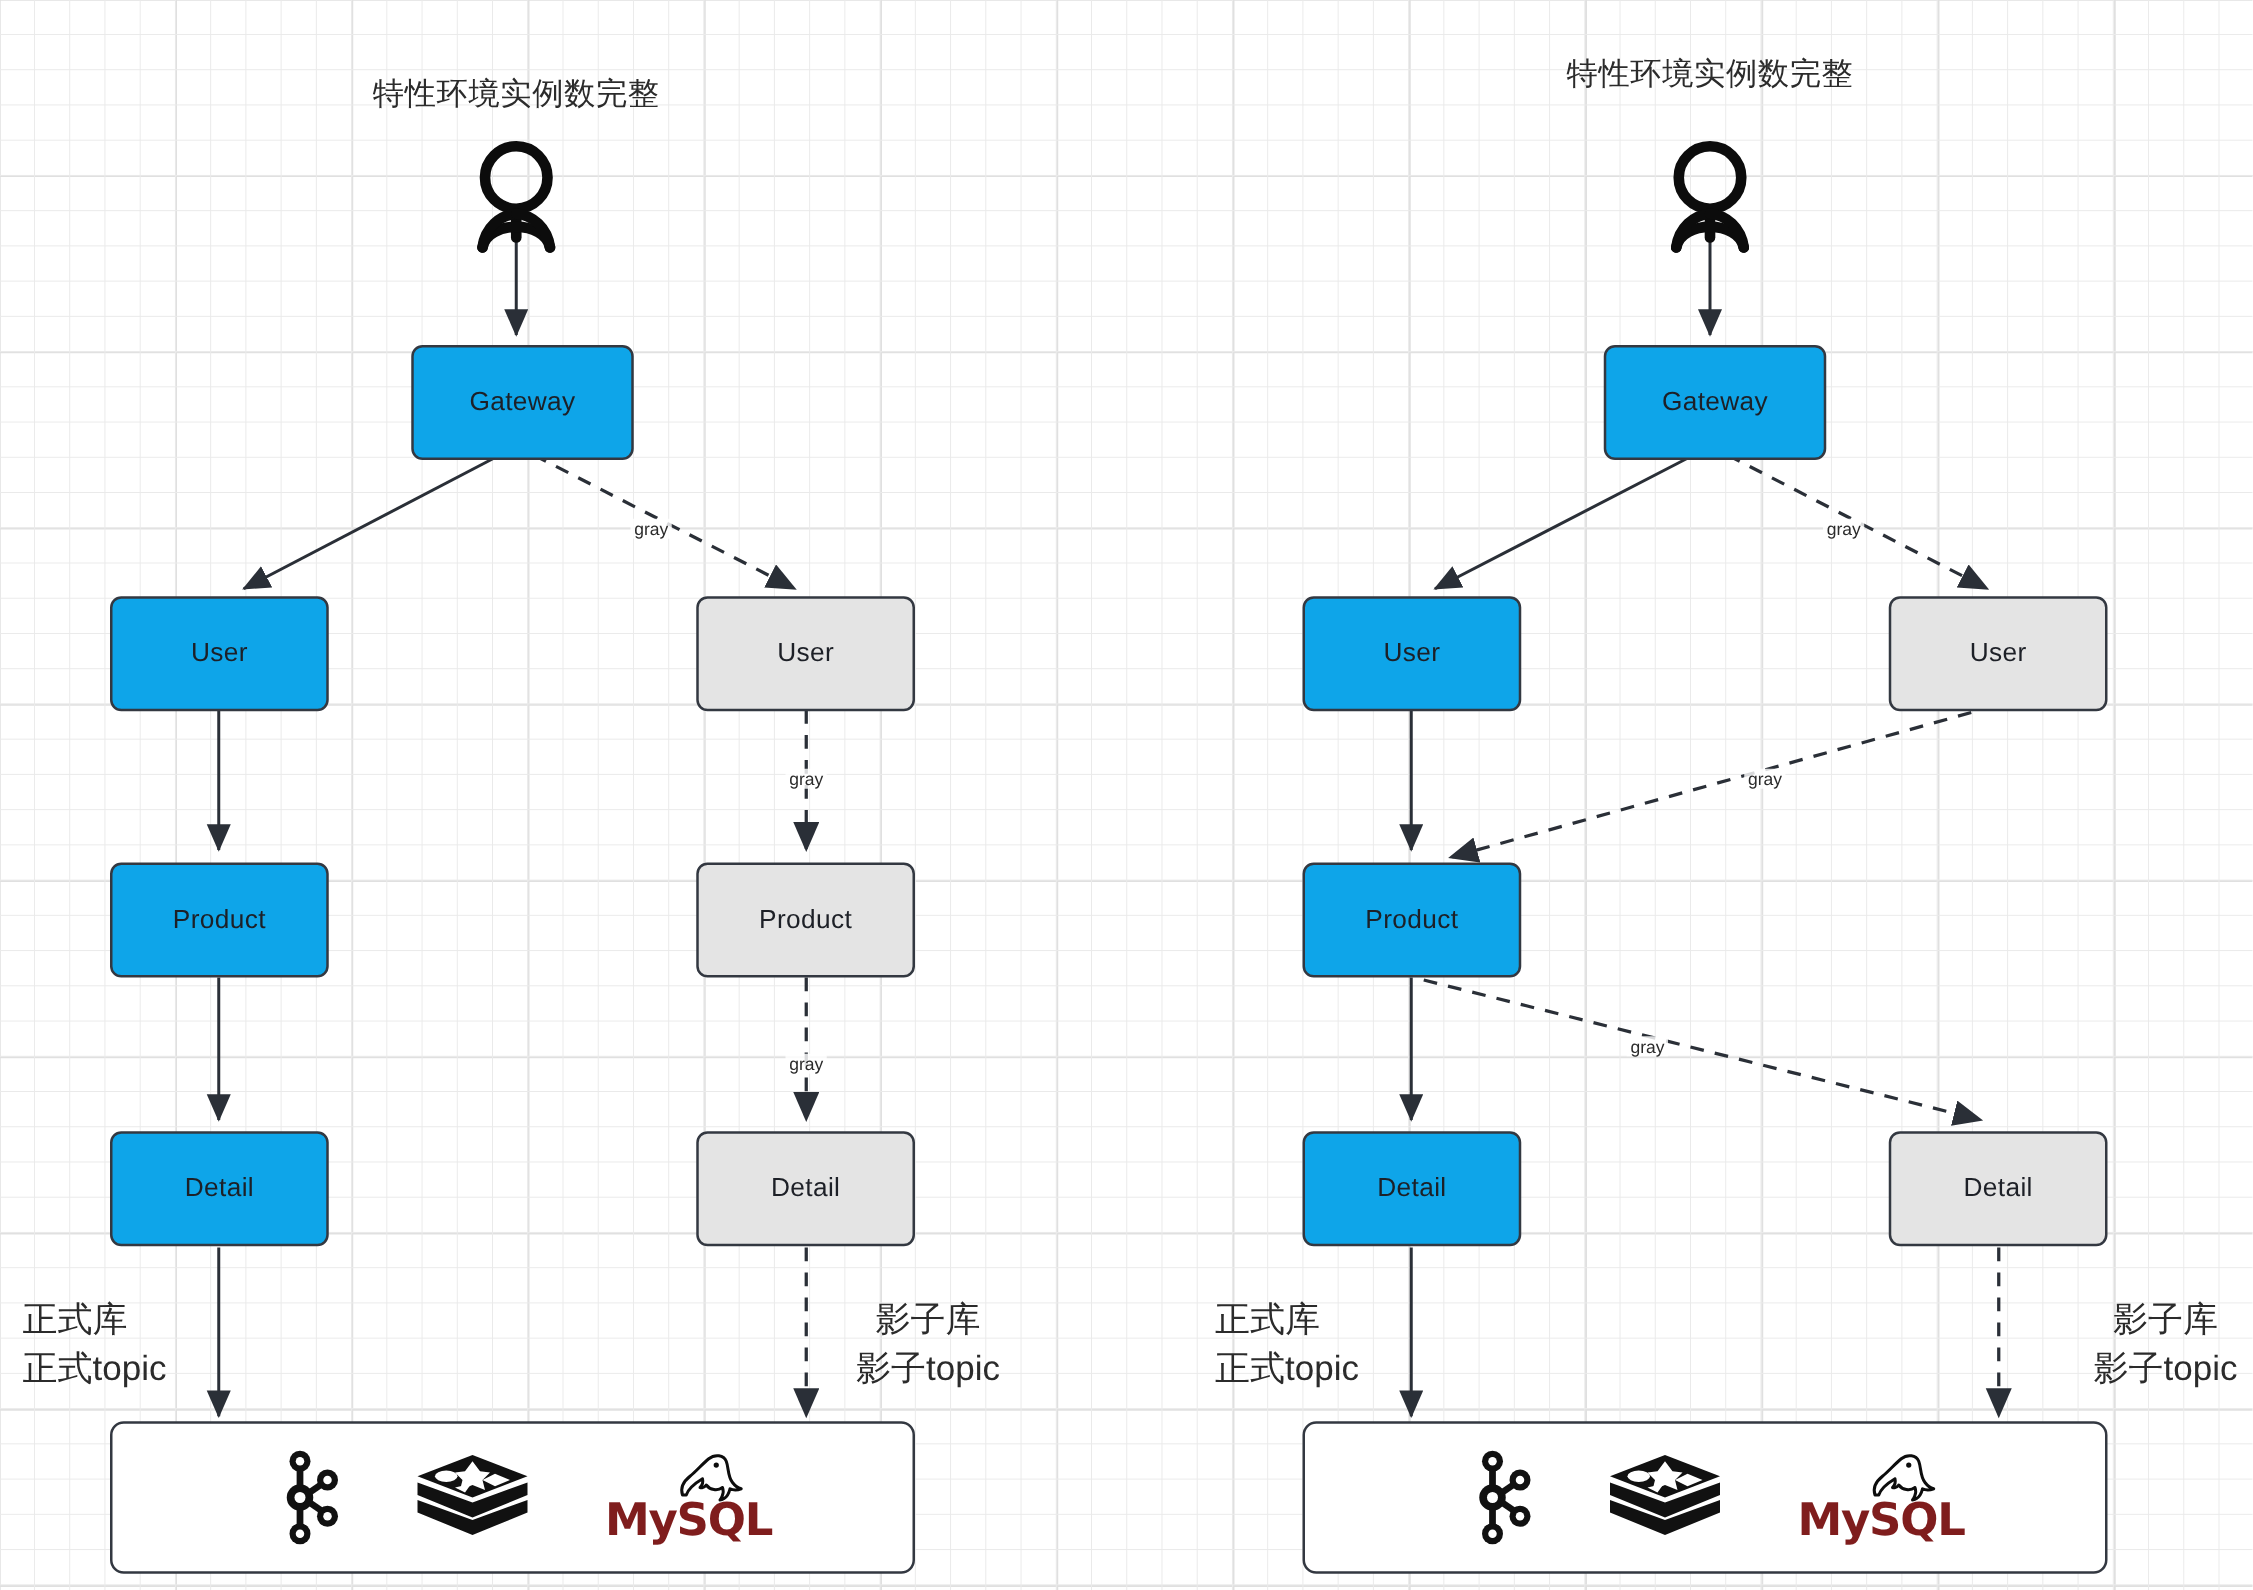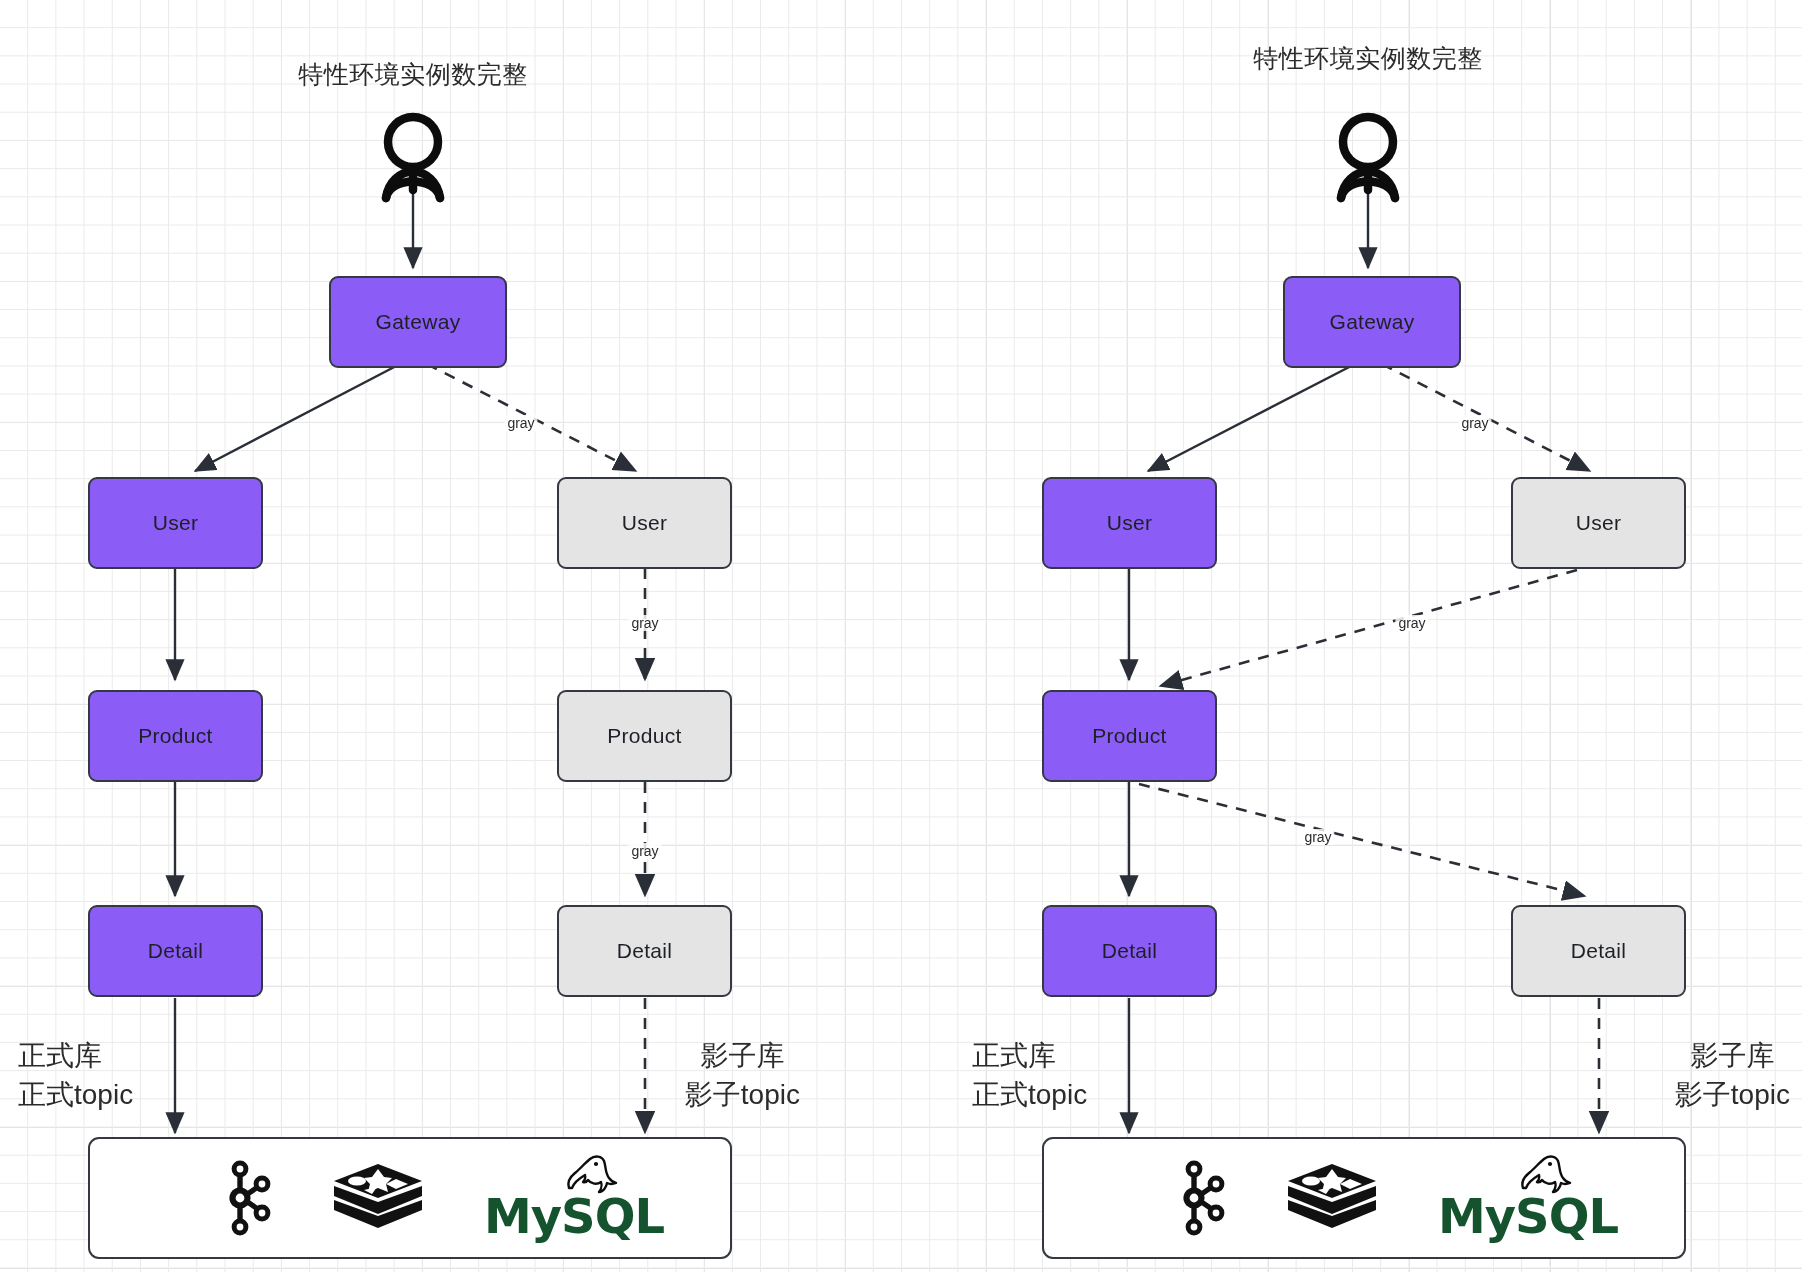--- a/index.html
+++ b/index.html
@@ -32,21 +32,21 @@
   }
   .node{
     position:absolute;
     box-sizing:border-box;
     border:2.2px solid #333841;
     border-radius:9px;
     display:flex;align-items:center;justify-content:center;
     font-size:21px;color:#1d2027;
     letter-spacing:.3px;
   }
-  .node.blue{background:#8b5cf6;}
+  .node.blue{background:#0ea5e9;}
   .node.grey{background:#e4e4e4;}
   .edge-label{
     position:absolute;
     font-size:14px;color:#2b2b2b;
     transform:translate(-50%,-50%);
     background:rgba(255,255,255,.82);
     padding:0 3px;white-space:nowrap;
   }
   .side-label{
     position:absolute;
@@ -62,21 +62,21 @@
     border-radius:11px;
     background:#ffffff;
     display:flex;align-items:center;
     gap:58px;
     padding-left:120px;
   }
   .logo{display:flex;align-items:center;justify-content:center;}
   .mysql-wrap{position:relative;display:flex;flex-direction:column;align-items:center;}
   .mysql-text{
     font-family:"DejaVu Sans","Liberation Sans",sans-serif;
-    font-weight:700;font-size:48px;color:#14532d;letter-spacing:-1px;
+    font-weight:700;font-size:36px;color:#7f1d1d;letter-spacing:-1px;
     margin-top:-6px;
   }
   .watermark{
     position:absolute;
     font-family:"Liberation Serif","DejaVu Serif",serif;
     font-size:30px;color:#b9b9b9;
     white-space:nowrap;
   }
 </style>
 </head>

